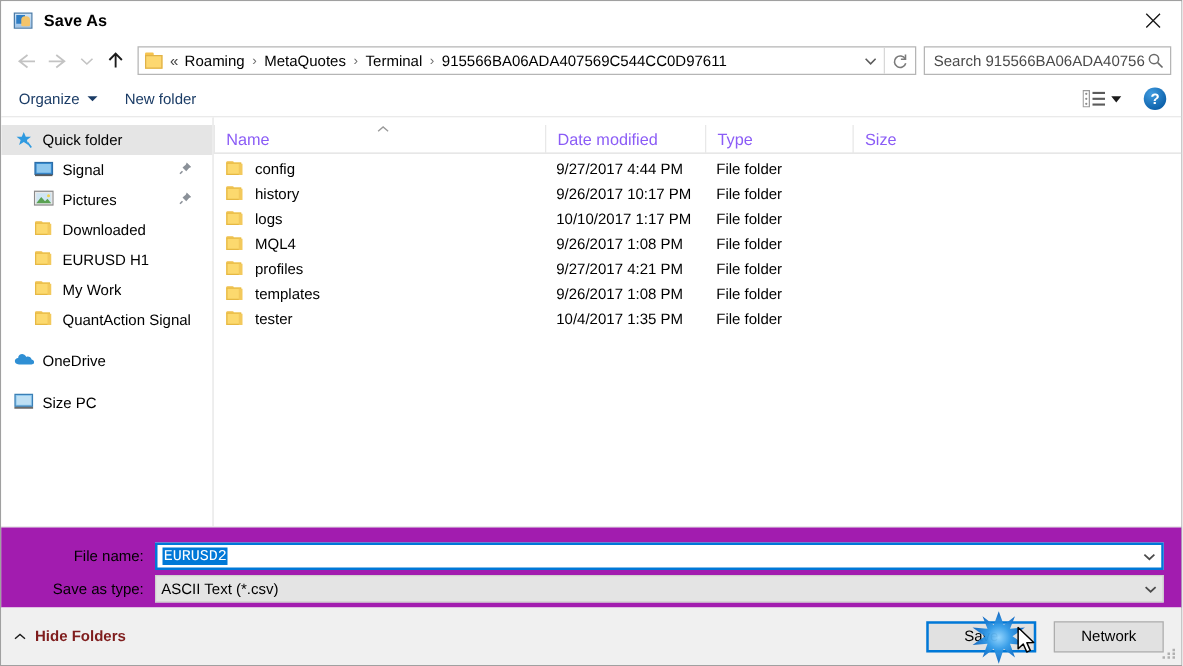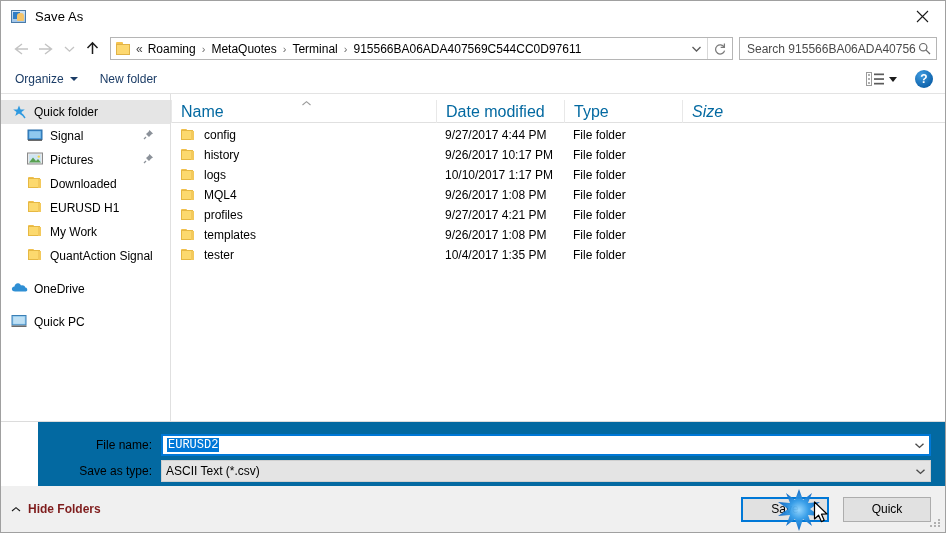--- a/index.html
+++ b/index.html
@@ -50,20 +50,21 @@
   .title-icon .person {
     position: absolute; left: 6px; top: 4px;
     width: 7px; height: 8px;
     background: #f4c46a;
     border-radius: 3px 3px 1px 1px;
   }
   .title-text {
     font-size: 13px;
     color: #000;
     letter-spacing: .1px;
+    font-weight: bold;
   }
   .close-btn {
     position: absolute;
     right: 0; top: 0;
     width: 46px; height: 30px;
     display: flex; align-items: center; justify-content: center;
     cursor: default;
   }
   .close-btn svg { display: block; }
 
@@ -287,57 +288,56 @@
     flex: 0 0 auto;
     position: relative;
     margin-top: 6px;
   }
   .sort-caret {
     position: absolute;
     left: 130px;
     top: -4px;
   }
   .ch {
-    font-size: 16px;
-    color: #0369a1;
+    font-size: 13px;
+    color: #8b5cf6;
     padding-left: 9px;
     border-left: 1px solid #e8e8e8;
     height: 23px;
     line-height: 23px;
     flex: 0 0 auto;
     overflow: hidden;
     white-space: nowrap;
   }
   .ch:first-child { border-left: none; }
   .ch-name { width: 265px; }
   .ch-date { width: 128px; }
   .ch-type { width: 118px; }
-  .ch-size { width: 80px; font-style: italic; }
+  .ch-size { width: 80px; }
 
   .rows { flex: 1 1 auto; overflow: hidden; padding-top: 2px; }
   .frow {
     height: 20px;
     display: flex;
     align-items: center;
     font-size: 12px;
     color: #000;
   }
   .cell { flex: 0 0 auto; overflow: hidden; white-space: nowrap; }
   .c-name { width: 265px; display: flex; align-items: center; padding-left: 9px; }
   .c-name .f-ico { margin-right: 8px; }
   .c-date { width: 128px; padding-left: 9px; }
   .c-type { width: 118px; padding-left: 9px; }
   .c-size { width: 80px; padding-left: 9px; }
 
   
   .formarea {
     flex: 0 0 auto;
-    background: #0369a1;
+    background: #a21caf;
     padding: 12px 0 0 0;
-    margin-left: 37px;
   }
   .frm-row {
     display: flex;
     align-items: center;
     height: 22px;
     margin-bottom: 4px;
   }
   .frm-label {
     width: 123px;
     text-align: right;
@@ -638,21 +638,21 @@
       </div>
 
       <div class="nav-row group">
         <span class="nav-ico">
           <svg width="16" height="14" viewBox="0 0 16 14">
             <rect x="1" y="1.5" width="14" height="9.5" fill="#8fc8ee" stroke="#3a7fb5" stroke-width="1"></rect>
             <rect x="2.3" y="2.8" width="11.4" height="7" fill="#bfe0f4"></rect>
             <rect x="0.5" y="11.5" width="15" height="1.5" fill="#6b6b6b"></rect>
           </svg>
         </span>
-        <span class="nav-label">Quick PC</span>
+        <span class="nav-label">Size PC</span>
       </div>
 
     </div>
 
     <div class="filelist">
       <div class="col-head">
         <span class="sort-caret">
           <svg width="11" height="7" viewBox="0 0 11 7">
             <path d="M1.5 5 L5.5 1.6 L9.5 5" stroke="#9a9a9a" stroke-width="1.1" fill="none"></path>
           </svg>
@@ -799,21 +799,21 @@
           <path d="M1 5 L5 1.6 L9 5" stroke="#1b1b1b" stroke-width="1.1" fill="none"></path>
         </svg>
       </span>
       <span>Hide Folders</span>
     </div>
     <div class="btn-spacer"></div>
     <div class="dlg-btn default">
       <span>Save</span>
     </div>
     <div class="dlg-btn">
-      <span>Quick</span>
+      <span>Network</span>
     </div>
     <div class="grip">
       <i style="left:8px;top:2px"></i>
       <i style="left:4px;top:5px"></i>
         <i style="left:8px;top:5px"></i>
       <i style="left:0px;top:8px"></i>
         <i style="left:4px;top:8px"></i>
         <i style="left:8px;top:8px"></i>
     </div>
   </div>

